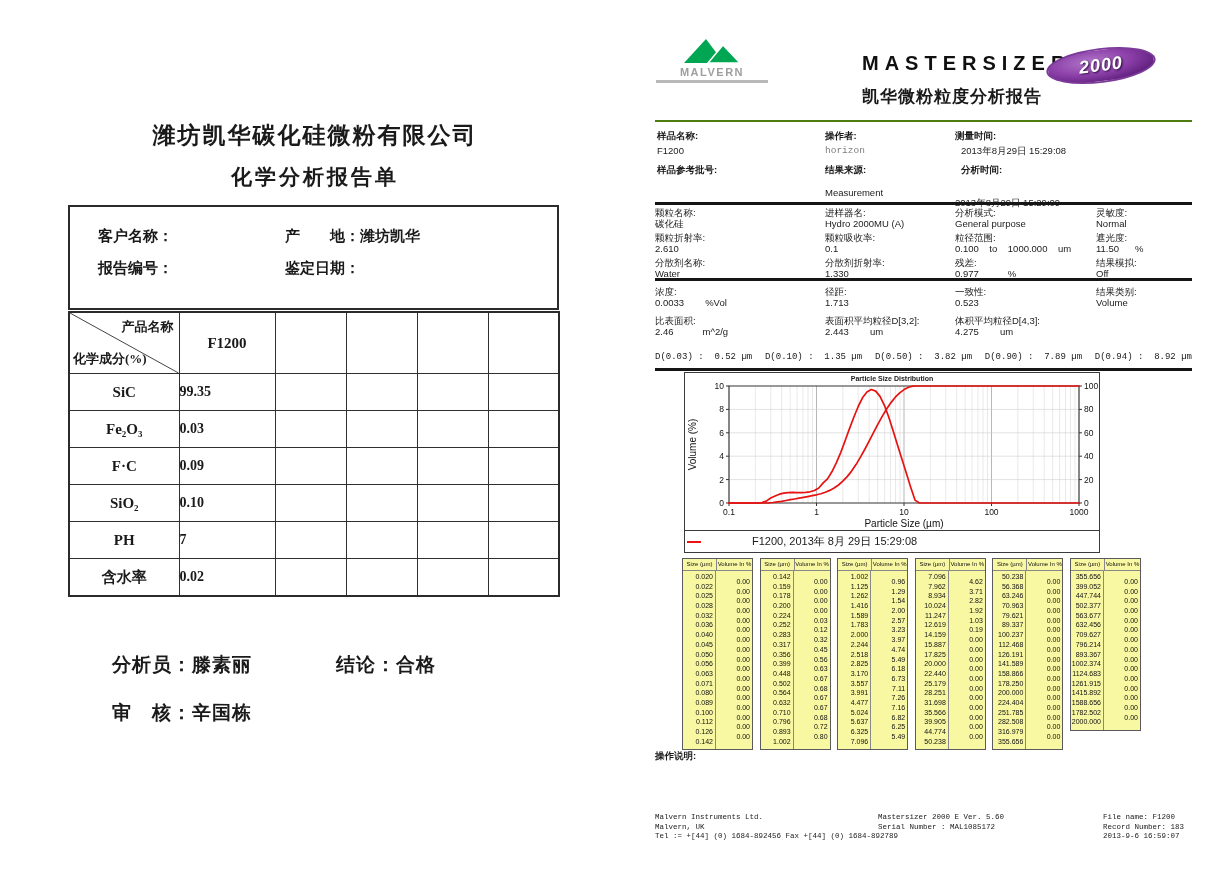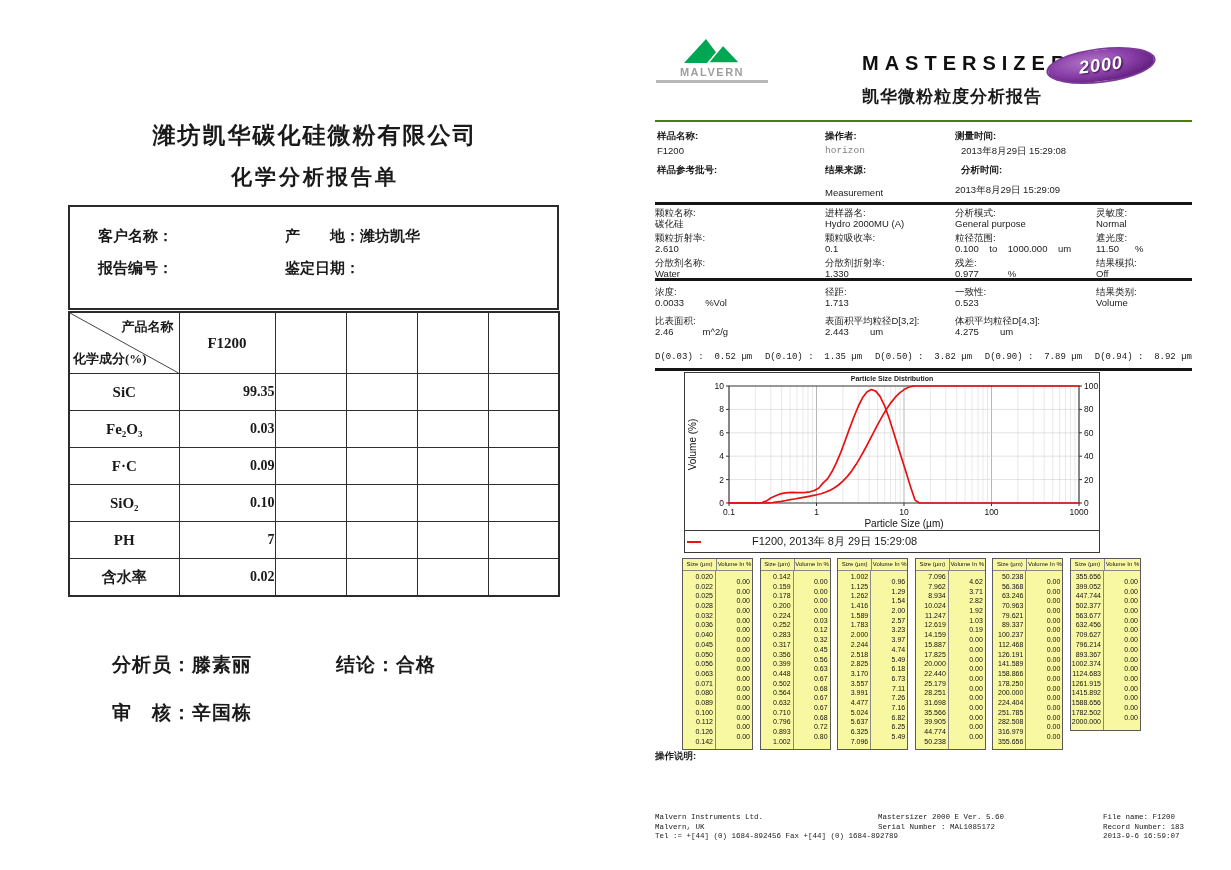--- a/index.html
+++ b/index.html
@@ -22,21 +22,21 @@
   #chem-table{position:absolute;left:68px;top:311px;border-collapse:collapse;
               table-layout:fixed;width:491px;}
   #chem-table th,#chem-table td{border:1px solid #2f2f2f;padding:0;}
   #chem-table{border:2px solid #2b2b2b;}
   .corner{position:relative;height:60px;}
   .corner svg{position:absolute;left:0;top:0;width:100%;height:100%;}
   .corner-top{position:absolute;top:5px;right:5px;font-size:13px;font-weight:bold;}
   .corner-bottom{position:absolute;bottom:5px;left:3px;font-size:13px;font-weight:bold;}
   .product-cell{font-size:15px;font-weight:bold;text-align:center;}
   .comp-cell{height:36px;font-size:15px;font-weight:bold;text-align:center;}
-  .val-cell{font-size:14px;font-weight:bold;text-align:right;}
+  .val-cell{font-size:14px;font-weight:bold;text-align:left;}
   .lp-sign{position:absolute;font-size:19px;font-weight:bold;letter-spacing:1px;white-space:pre;}
   #lp-analyst{left:112px;top:652px;} #lp-conclusion{left:336px;top:652px;}
   #lp-reviewer{left:112px;top:700px;}
 
   
   #right-page{position:absolute;left:0;top:0;width:1231px;height:870px;font-size:9.5px;}
   #malvern-logo{position:absolute;left:656px;top:36px;width:112px;height:52px;text-align:center;}
   #malvern-logo svg{display:block;margin:0 auto;}
   .malvern-text{font-size:11px;font-weight:bold;color:#9e9e9e;letter-spacing:1.5px;
                 line-height:16px;border-bottom:3px solid #b8b8b8;
@@ -53,21 +53,21 @@
 
   #sample-section{position:absolute;left:655px;top:120px;width:537px;height:80px;
                   border-top:2px solid #4d7c0f;border-bottom:3px solid #151515;}
   .sc{position:absolute;font-size:9.5px;}
   .sc-label{font-weight:bold;margin-bottom:2px;white-space:pre;}
   .sc-value{white-space:pre;}
   .mono-gray{font-family:"Liberation Mono",monospace;color:#7d7d7d;}
   #sc-name{left:2px;top:8px;} #sc-batch{left:2px;top:42px;}
   #sc-operator{left:170px;top:8px;} #sc-source{left:170px;top:42px;}
   #sc-mtime{left:300px;top:8px;} #sc-atime{left:306px;top:42px;}
-  #sc-source .sc-value{margin-top:10px;} #sc-atime .sc-value{margin-top:7px;margin-left:-6px;}
+  #sc-source .sc-value{margin-top:10px;} #sc-atime .sc-value{margin-top:20px;margin-left:-6px;}
   #sc-mtime .sc-value{margin-left:6px;}
 
   #params-grid{position:absolute;left:655px;top:204px;width:537px;height:77px;
                border-bottom:3px solid #151515;display:grid;
                grid-template-columns:170px 130px 141px 96px;grid-auto-rows:25px;
                align-content:start;padding-top:3px;box-sizing:border-box;}
   #results-grid{position:absolute;left:655px;top:286px;width:537px;height:58px;
                 display:grid;grid-template-columns:170px 130px 141px 96px;grid-auto-rows:29px;
                 align-content:start;}
   .p-label{font-weight:normal;font-size:9.5px;line-height:11px;white-space:pre;}

